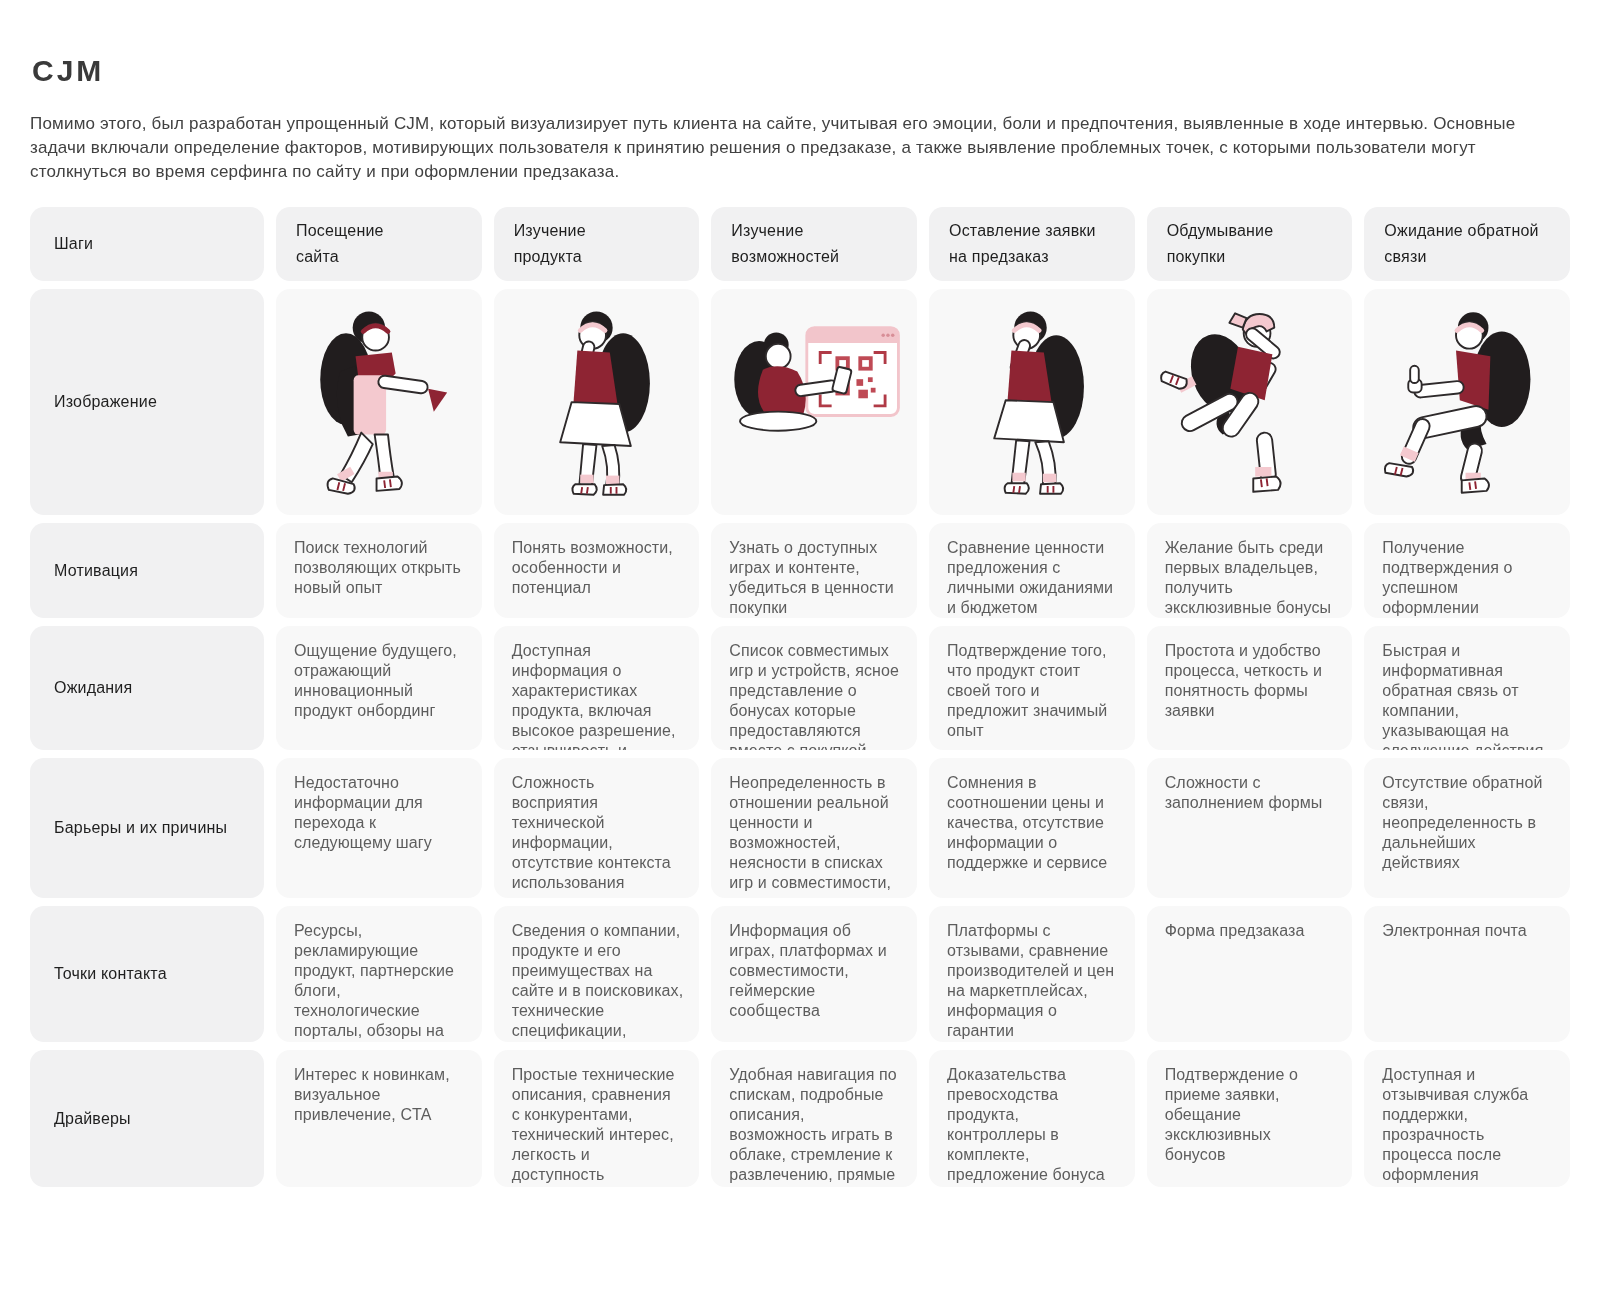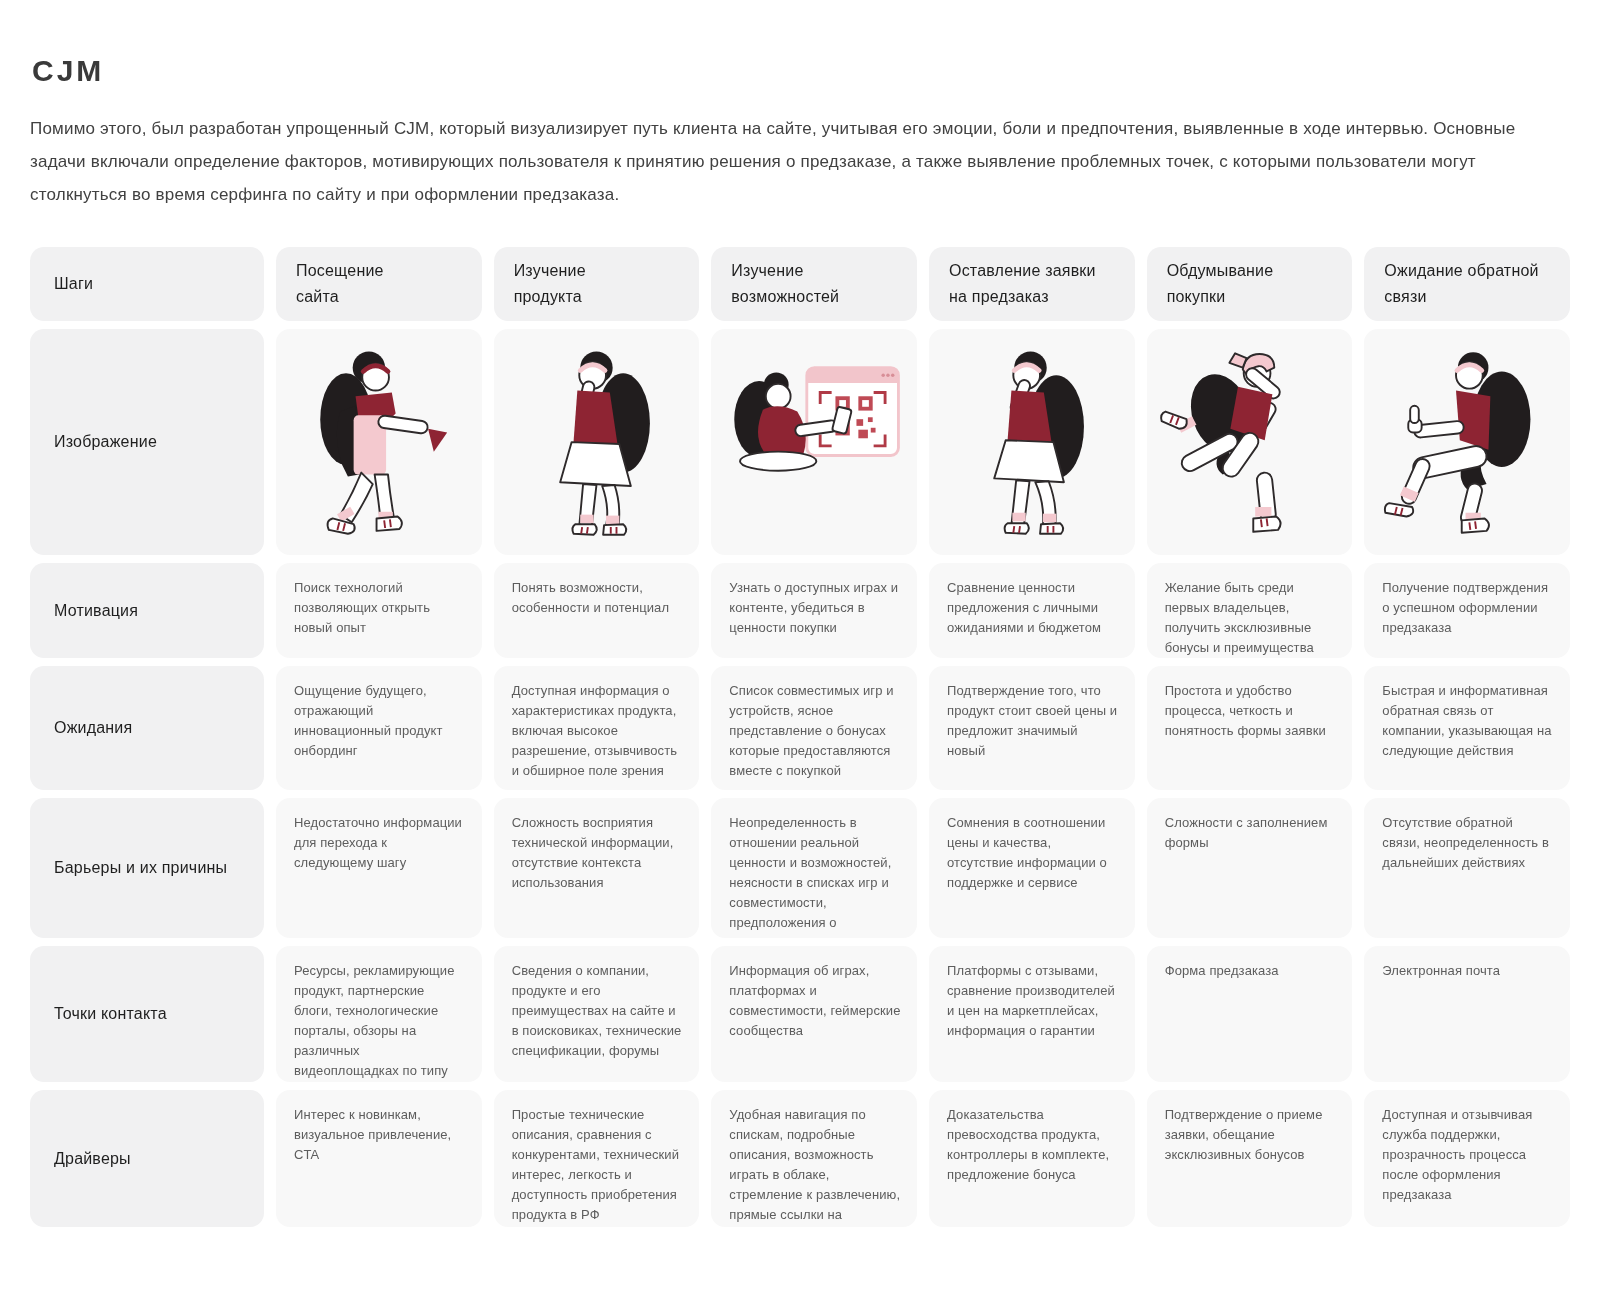--- a/index.html
+++ b/index.html
@@ -8,43 +8,43 @@
     width:1600px; min-height:1293px;
     font-family:"Liberation Sans","DejaVu Sans",sans-serif;
     color:#222;
   }
   .page { width:1600px; padding:36px 30px 60px; }
   .page-title {
     font-size:30px; font-weight:700; letter-spacing:3px; color:#3a3a3a;
     margin:18px 0 24px 2px;
   }
   .intro {
-    font-size:17px; line-height:33px; color:#414141;
-    max-width:1540px; margin-bottom:36px; letter-spacing:.2px;
+    font-size:17px; line-height:24px; color:#414141;
+    max-width:1540px; margin-bottom:23px; letter-spacing:.2px;
   }
   .cjm-grid {
     display:grid;
     grid-template-columns:234px repeat(6,1fr);
     grid-template-rows:74px 226px 95px 124px 140px 136px 137px;
     column-gap:12px; row-gap:8px;
     width:1540px;
   }
   .cell { border-radius:14px; overflow:hidden; }
   .label-cell {
     background:#f1f1f2; display:flex; align-items:center;
     padding:12px 24px; font-size:16px; color:#1f1f1f; letter-spacing:.2px;
   }
   .header-cell {
     background:#f1f1f2; display:flex; align-items:center;
     padding:14px 20px; font-size:16px; line-height:26px; color:#1f1f1f;
     white-space:pre-line; letter-spacing:.2px;
   }
   .data-cell {
     background:#f8f8f8; padding:15px 16px 12px 18px;
-    font-size:13px; line-height:20px; color:#5d5d5d; letter-spacing:.1px;
+    font-size:16px; line-height:20px; color:#5d5d5d; letter-spacing:.1px;
   }
   .img-cell {
     background:#f8f8f8; display:flex; align-items:flex-end; justify-content:center;
   }
   .img-cell svg { height:210px; width:auto; display:block; margin-bottom:6px; }
 </style>
 </head>
 <body>
 
 <div class="page">
@@ -246,21 +246,21 @@
     <div class="cell data-cell">Понять возможности, особенности и потенциал</div>
     <div class="cell data-cell">Узнать о доступных играх и контенте, убедиться в ценности покупки</div>
     <div class="cell data-cell">Сравнение ценности предложения с личными ожиданиями и бюджетом</div>
     <div class="cell data-cell">Желание быть среди первых владельцев, получить эксклюзивные бонусы и преимущества</div>
     <div class="cell data-cell">Получение подтверждения о успешном оформлении предзаказа</div>
 
     <div class="cell label-cell">Ожидания</div>
     <div class="cell data-cell">Ощущение будущего, отражающий инновационный продукт онбординг</div>
     <div class="cell data-cell">Доступная информация о характеристиках продукта, включая высокое разрешение, отзывчивость и обширное поле зрения</div>
     <div class="cell data-cell">Список совместимых игр и устройств, ясное представление о бонусах которые предоставляются вместе с покупкой</div>
-    <div class="cell data-cell">Подтверждение того, что продукт стоит своей цены и предложит значимый новый</div>
+    <div class="cell data-cell">Подтверждение того, что продукт стоит своей того и предложит значимый опыт</div>
     <div class="cell data-cell">Простота и удобство процесса, четкость и понятность формы заявки</div>
     <div class="cell data-cell">Быстрая и информативная обратная связь от компании, указывающая на следующие действия</div>
 
     <div class="cell label-cell">Барьеры и их причины</div>
     <div class="cell data-cell">Недостаточно информации для перехода к следующему шагу</div>
     <div class="cell data-cell">Сложность восприятия технической информации, отсутствие контекста использования</div>
     <div class="cell data-cell">Неопределенность в отношении реальной ценности и возможностей, неясности в списках игр и совместимости, предположения о сложности в использовании</div>
     <div class="cell data-cell">Сомнения в соотношении цены и качества, отсутствие информации о поддержке и сервисе</div>
     <div class="cell data-cell">Сложности с заполнением формы</div>
     <div class="cell data-cell">Отсутствие обратной связи, неопределенность в дальнейших действиях</div>

